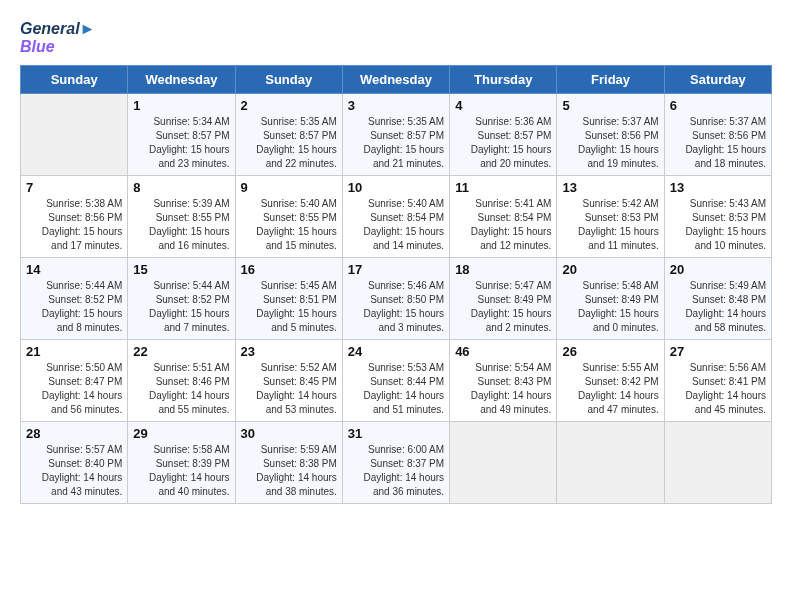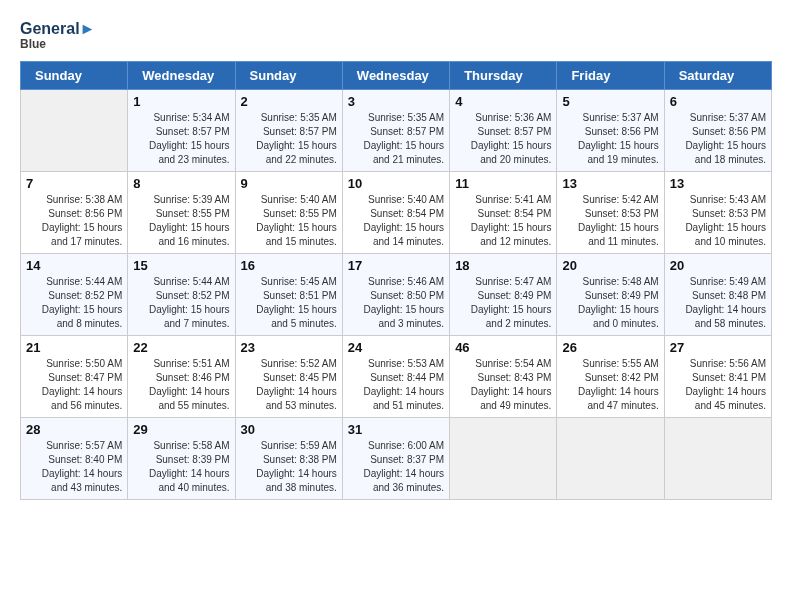--- a/index.html
+++ b/index.html
@@ -13,20 +13,21 @@
     .header {
       display: flex;
       justify-content: space-between;
       align-items: flex-start;
       margin-bottom: 10px;
     }
     .logo {
       display: flex;
       align-items: flex-start;
       gap: 4px;
+      font-style: italic;
     }
     .title-block {
       text-align: right;
     }
     .month-title {
       font-size: 42px;
       font-weight: bold;
       color: #1a3a5c;
       line-height: 1.1;
     }
@@ -37,22 +38,22 @@
     table {
       width: 100%;
       border-collapse: collapse;
       table-layout: fixed;
     }
     thead th {
       background-color: #2a6ab5;
       color: #fff;
       font-size: 13px;
       font-weight: bold;
-      padding: 6px 14px;
-      text-align: left;
+      padding: 6px 4px;
+      text-align: center;
       border: 1px solid #5a8fd0;
     }
     tbody td {
       border: 1px solid #ccc;
       vertical-align: top;
       padding: 4px 5px;
       font-size: 10.5px;
       color: #222;
       min-height: 80px;
       background: #fff;
@@ -80,21 +81,21 @@
       background: #f0f0f0 !important;
     }
   </style>
 </head>
 <body>
 
 <div class="header">
   <div class="logo">
     <div style="display:flex;flex-direction:column;line-height:1.1;">
       <span style="font-size:16px;font-weight:bold;color:#1a3a5c;">General<span style="color:#2a7abf;font-size:16px;">►</span></span>
-      <span style="font-size:12px;font-weight:bold;color:#404040;">Blue</span>
+      <span style="font-size:16px;font-weight:bold;color:#8b5cf6;">Blue</span>
     </div>
   </div>
   <div class="title-block">
     <div class="month-title"></div>
     <div class="subtitle"></div>
   </div>
 </div>
 
 <table>
   <thead>

